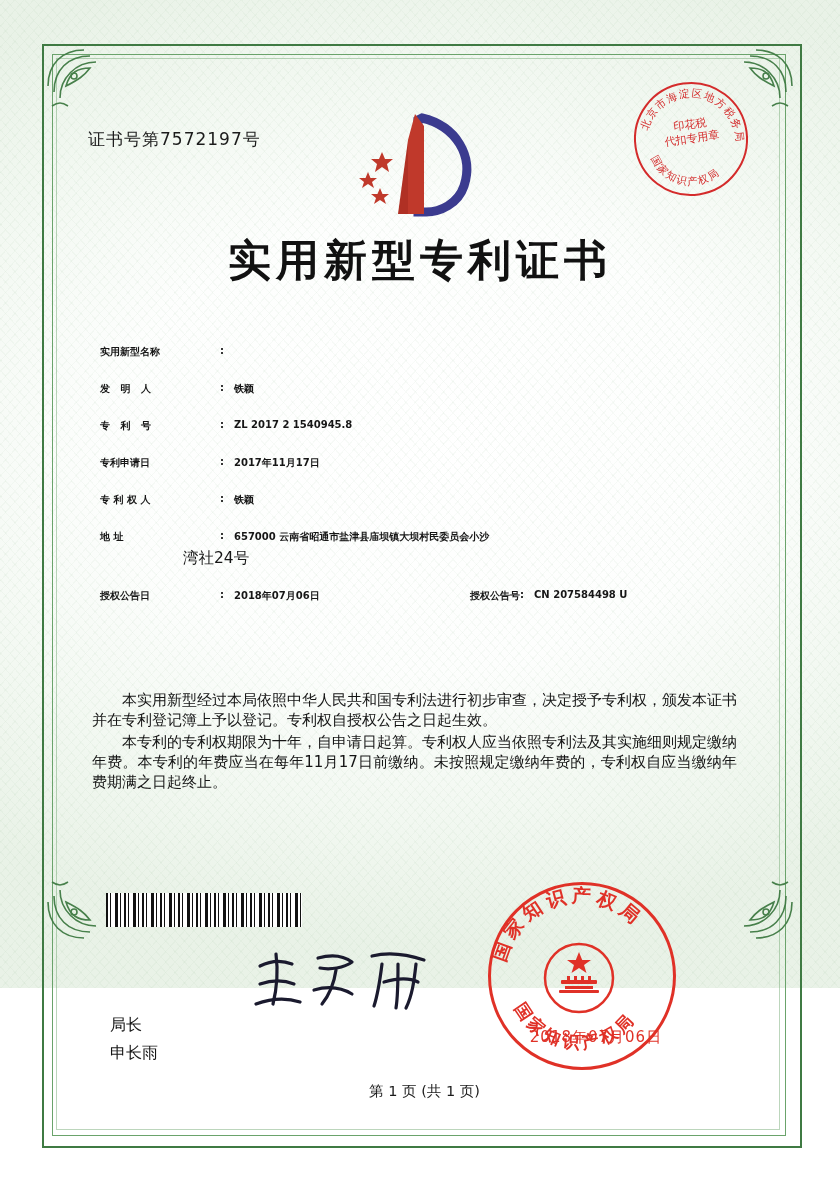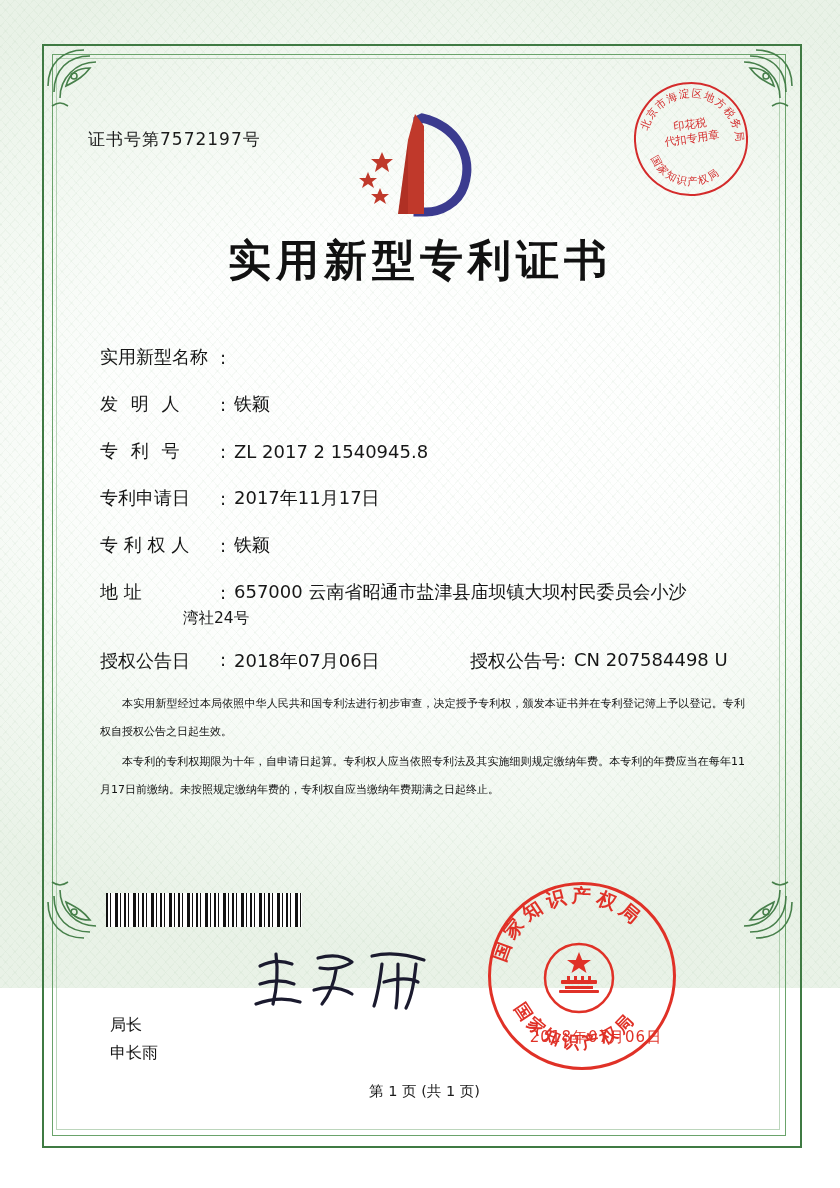--- a/index.html
+++ b/index.html
@@ -72,37 +72,37 @@
   .title{
     position:absolute;left:0;right:0;top:232px;
     text-align:center;
     font-size:43px;letter-spacing:5px;font-weight:bold;
     color:#111;
     font-family:"DejaVu Sans", sans-serif;
   }
 
   
   .fields{position:absolute;left:100px;top:345px;width:640px;}
-  .row{display:flex;align-items:center;margin-bottom:23px;font-size:18px;color:#161616;
-       font-family:"DejaVu Sans", sans-serif;}
+  .row{display:flex;align-items:flex-start;margin-bottom:23px;font-size:10px;color:#161616;
+       font-family:"DejaVu Sans", sans-serif;font-weight:bold;}
   .lbl{width:120px;flex:none;letter-spacing:0px;}
   .lbl.sp2{letter-spacing:3.5px;}
   .colon{width:14px;flex:none;}
   .val{flex:1;}
   .val.red{color:#c2342c;}
   .row-2col{display:flex;}
   .row-2col .left{width:370px;display:flex;}
   .row-2col .right{display:flex;}
   .addr-cont{margin-left:83px;margin-top:4px;font-size:15.5px;color:#161616;
              font-family:"DejaVu Sans", sans-serif;}
 
   
   .body-text{
-    position:absolute;left:100px;top:690px;width:645px;
-    font-size:11px;line-height:28px;color:#141414;text-align:justify;
+    position:absolute;left:92px;top:690px;width:645px;
+    font-size:15px;line-height:20px;color:#141414;text-align:justify;
     font-family:"DejaVu Sans", sans-serif;
   }
   .body-text p{margin:0 0 2px 0;text-indent:2em;}
 
   
   .barcode{
     position:absolute;left:106px;top:893px;width:196px;height:34px;
     background:
       repeating-linear-gradient(90deg,#111 0 2px,#fff 2px 4px,#111 4px 5px,#fff 5px 9px,#111 9px 12px,#fff 12px 14px,#111 14px 15px,#fff 15px 18px);
   }

